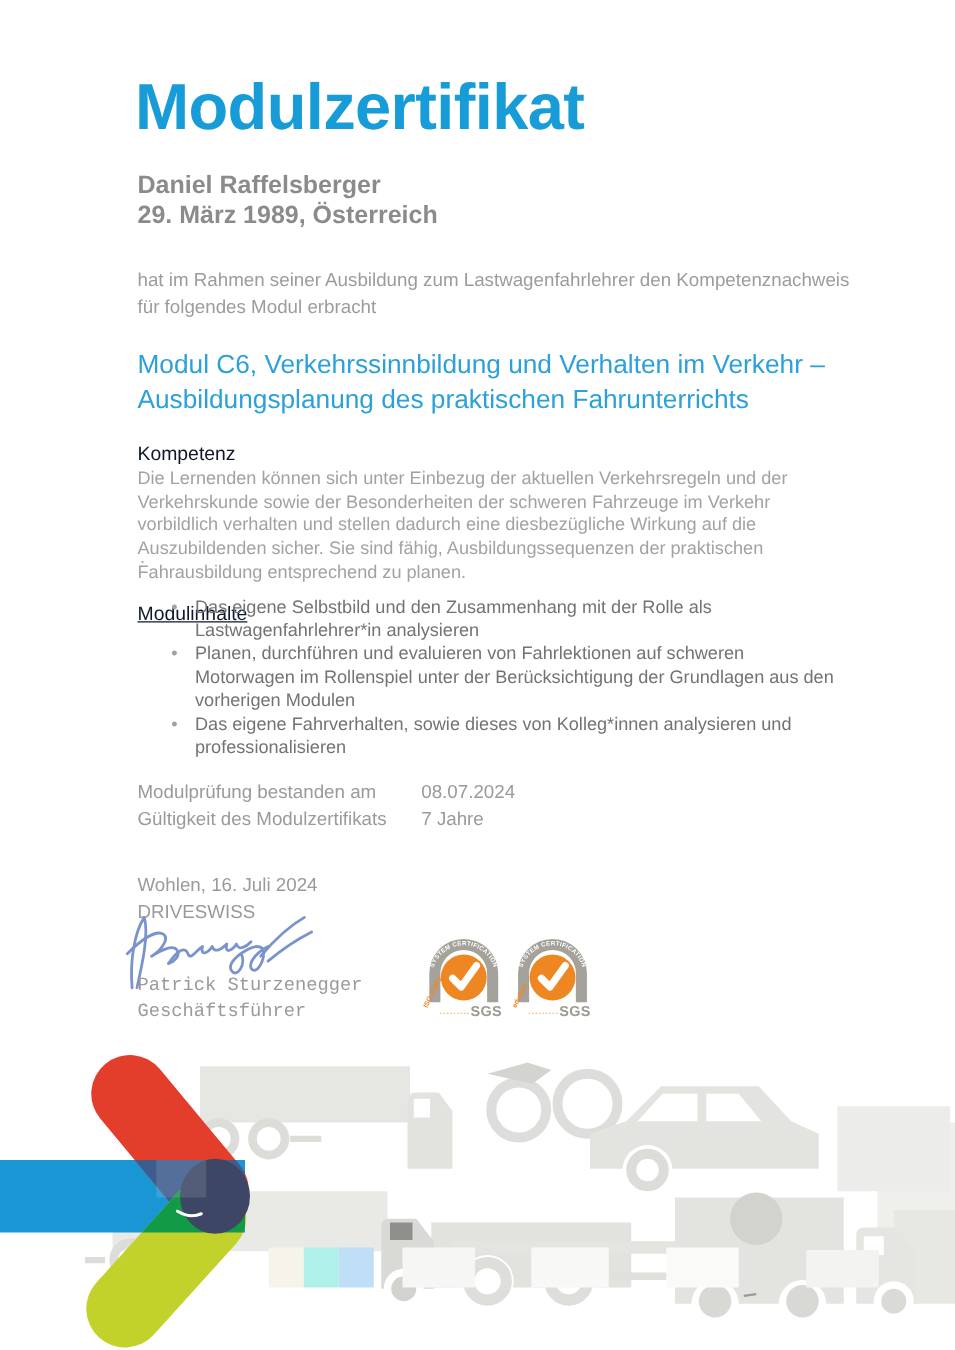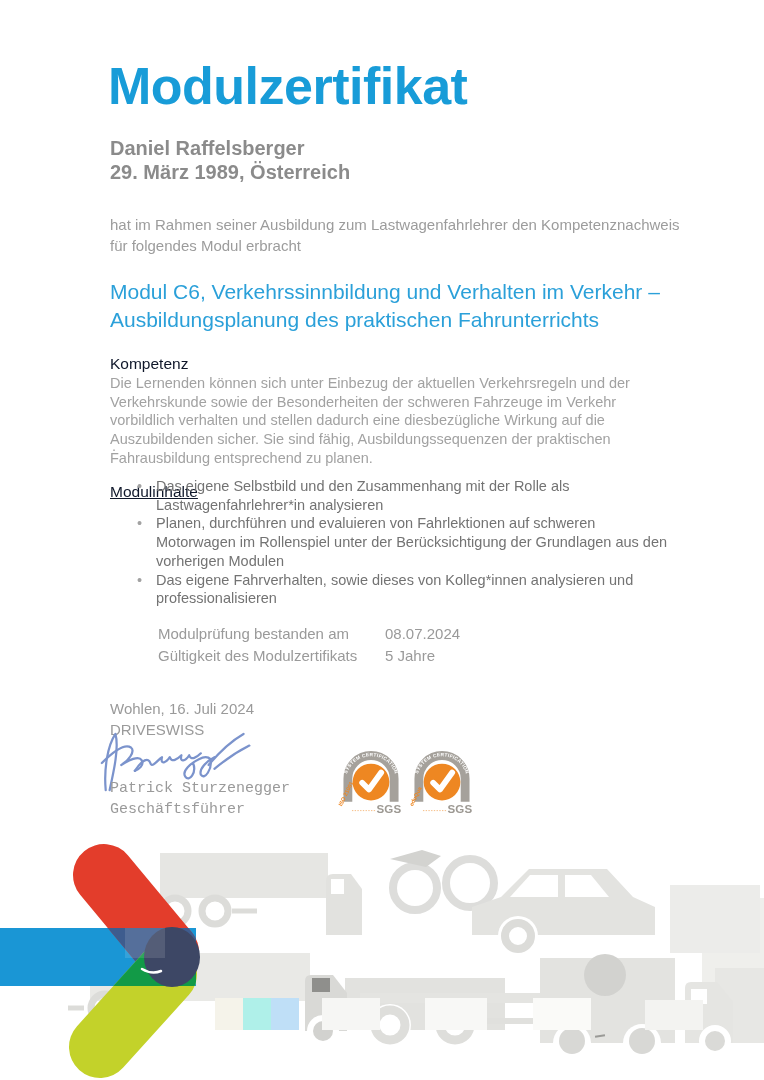--- a/index.html
+++ b/index.html
@@ -52,21 +52,21 @@
     font-size: 14.5px; line-height: 18.7px;
     color: #737373;
   }
   .modulinhalte-list li { position: relative; padding-left: 21px; }
   .modulinhalte-list li::before {
     content: "\2022";
     position: absolute; left: 2px; top: 0;
     color: #a2a2a2;
   }
   .details { left: 110px; top: 623px; font-size: 15px; line-height: 21.5px; color: #9a9a9a; }
-  .detail-row { display: flex; margin-left: 48px; }
+  .detail-row { display: flex; }
   .detail-label { width: 227px; }
   .issuer { left: 110px; top: 699px; font-size: 15px; line-height: 20.5px; color: #9a9a9a; }
   .signature-svg { left: 96px; top: 730px; }
   .signer { left: 110px; top: 779px; font-size: 15px; line-height: 20.5px; color: #9a9a9a; font-family: Liberation Mono, monospace; }
 
   .badge { top: 744px; width: 68px; height: 72px; }
   .badge-1 { left: 337px; }
   .badge-2 { left: 408px; }
 
   .decor { pointer-events: none; }
@@ -98,21 +98,21 @@
     <li>Das eigene Fahrverhalten, sowie dieses von Kolleg*innen analysieren und professionalisieren</li>
   </ul>
 
   <div class="abs details">
     <div class="detail-row">
       <div class="detail-label">Modulprüfung bestanden am</div>
       <div class="detail-value">08.07.2024</div>
     </div>
     <div class="detail-row">
       <div class="detail-label">Gültigkeit des Modulzertifikats</div>
-      <div class="detail-value">5 Jahre</div>
+      <div class="detail-value">7 Jahre</div>
     </div>
   </div>
 
   <div class="abs issuer">
     <div>Wohlen, 16. Juli 2024</div>
     <div>DRIVESWISS</div>
   </div>
 
   <svg class="abs signature-svg decor" width="165" height="68" viewBox="0 0 170 70" fill="none">
     <g stroke="#7b93cc" stroke-width="2.3" stroke-linecap="round" stroke-linejoin="round">

